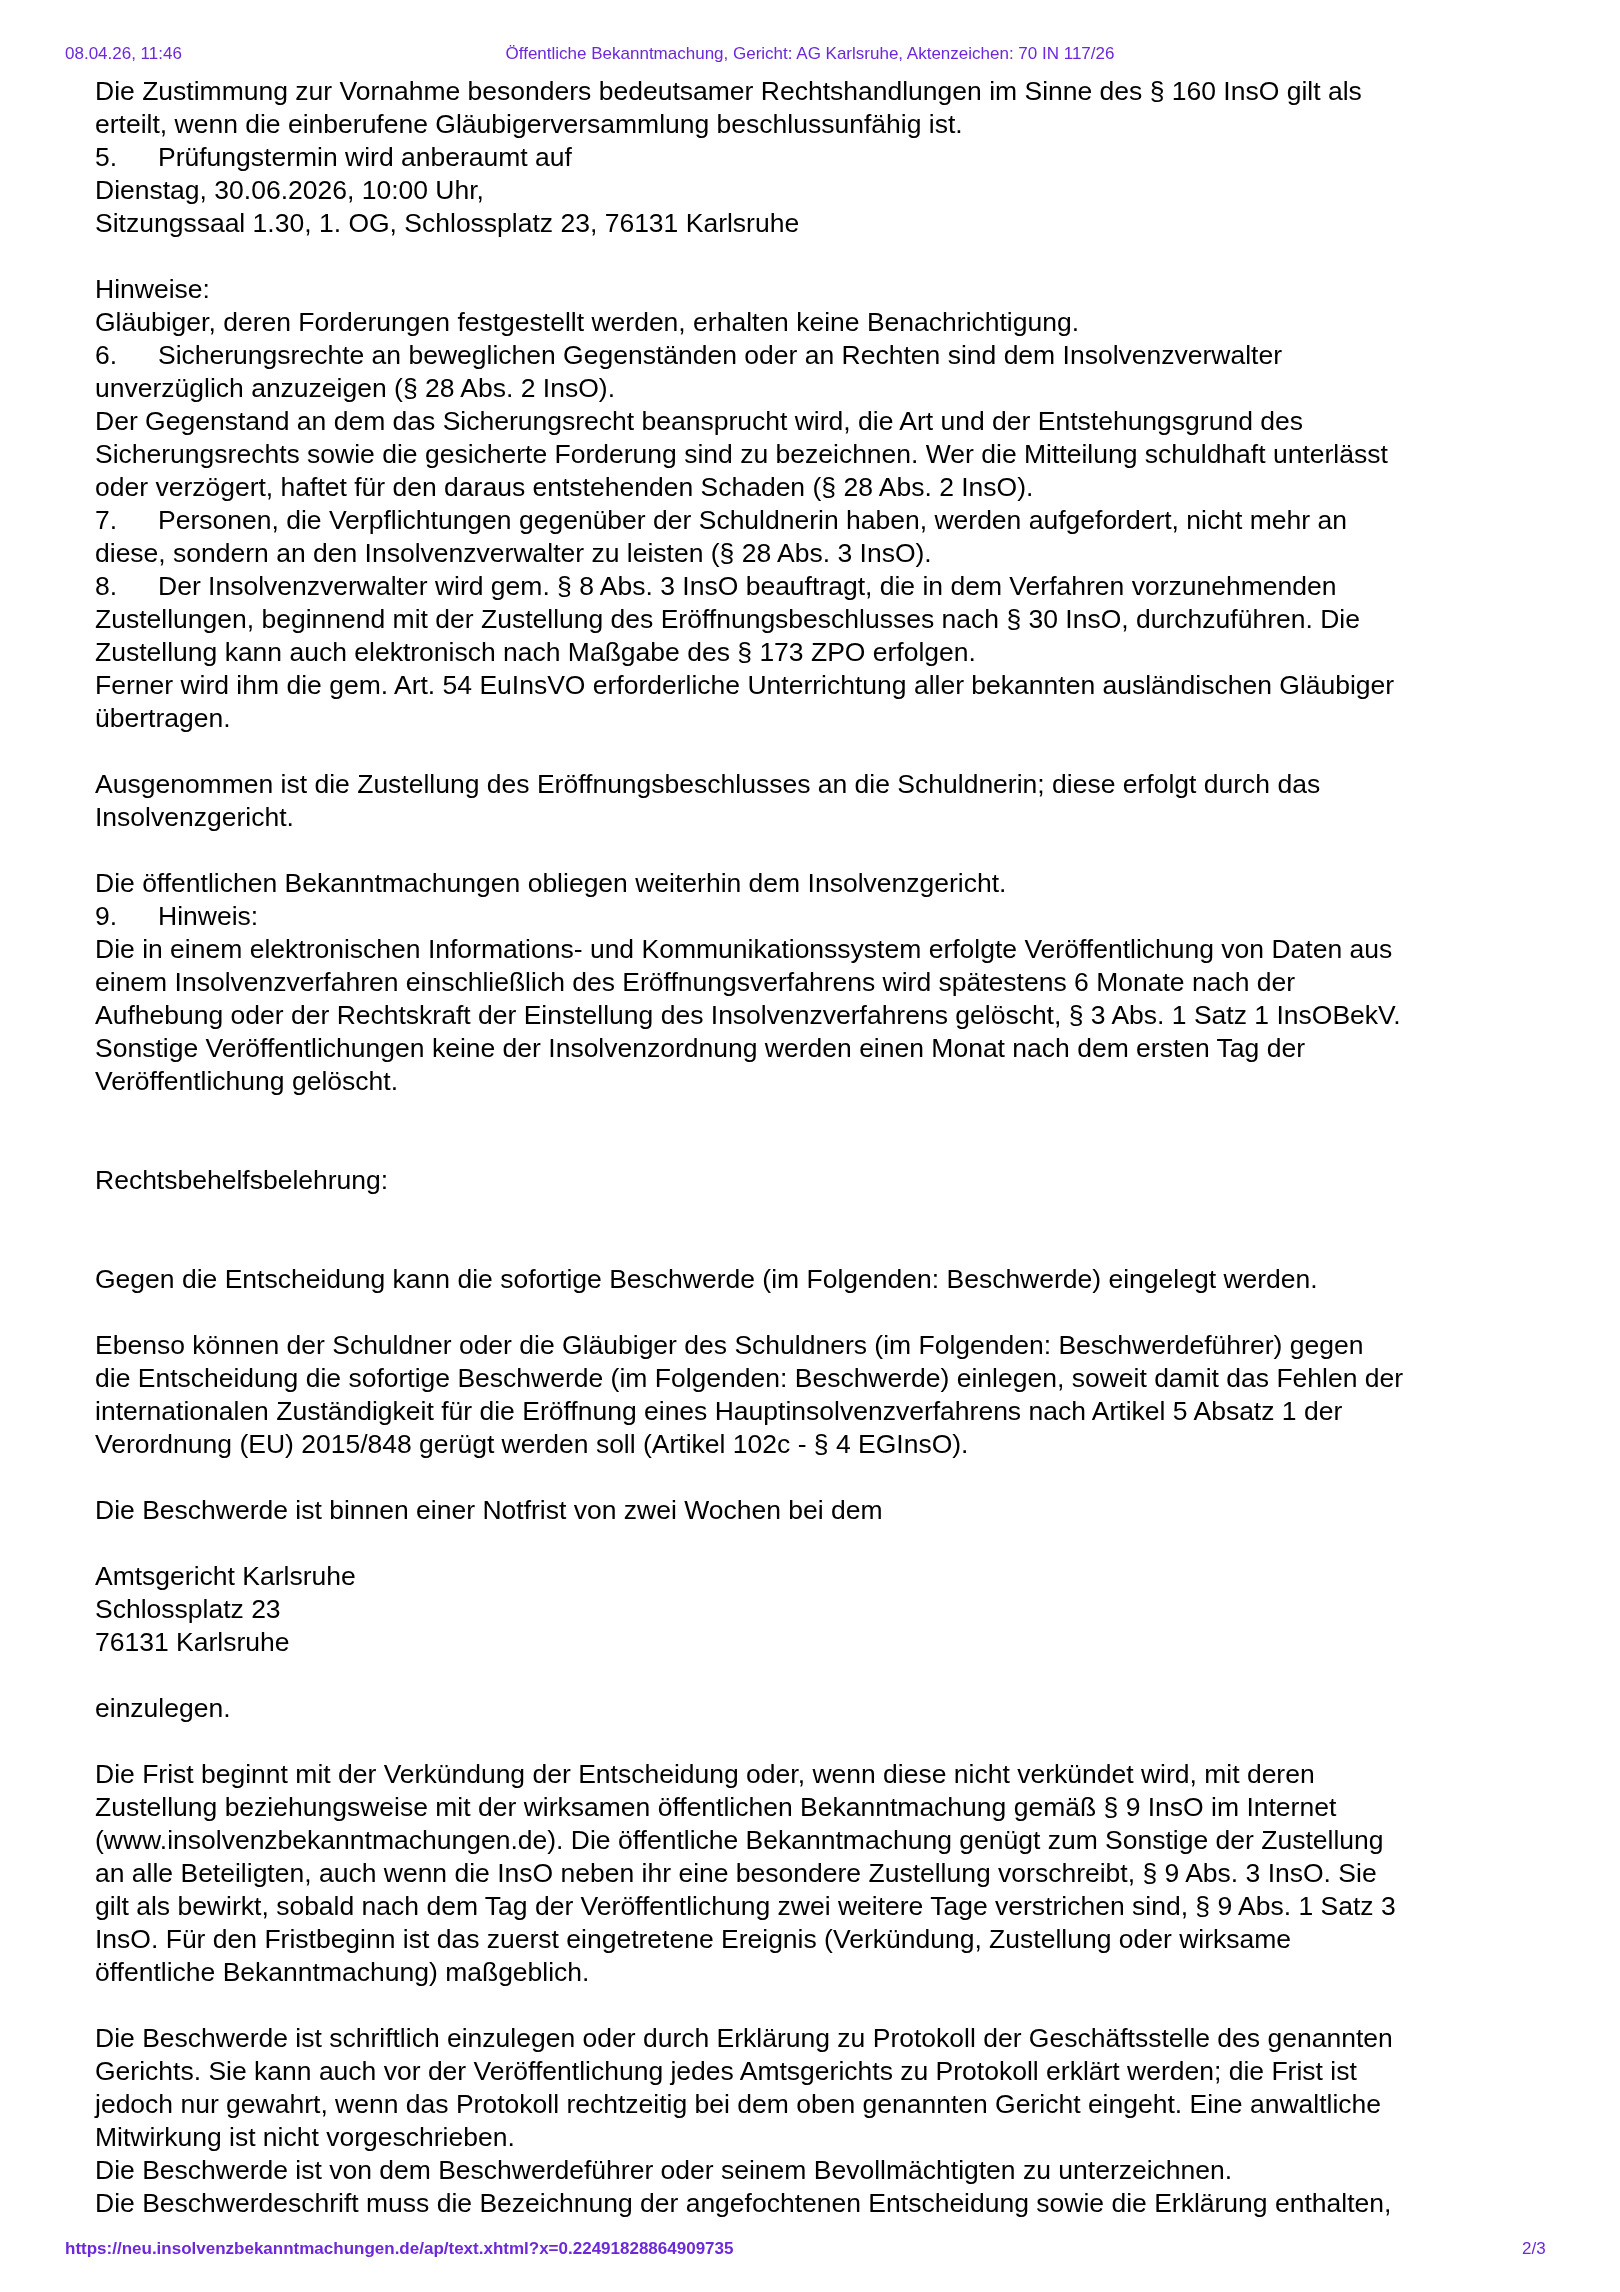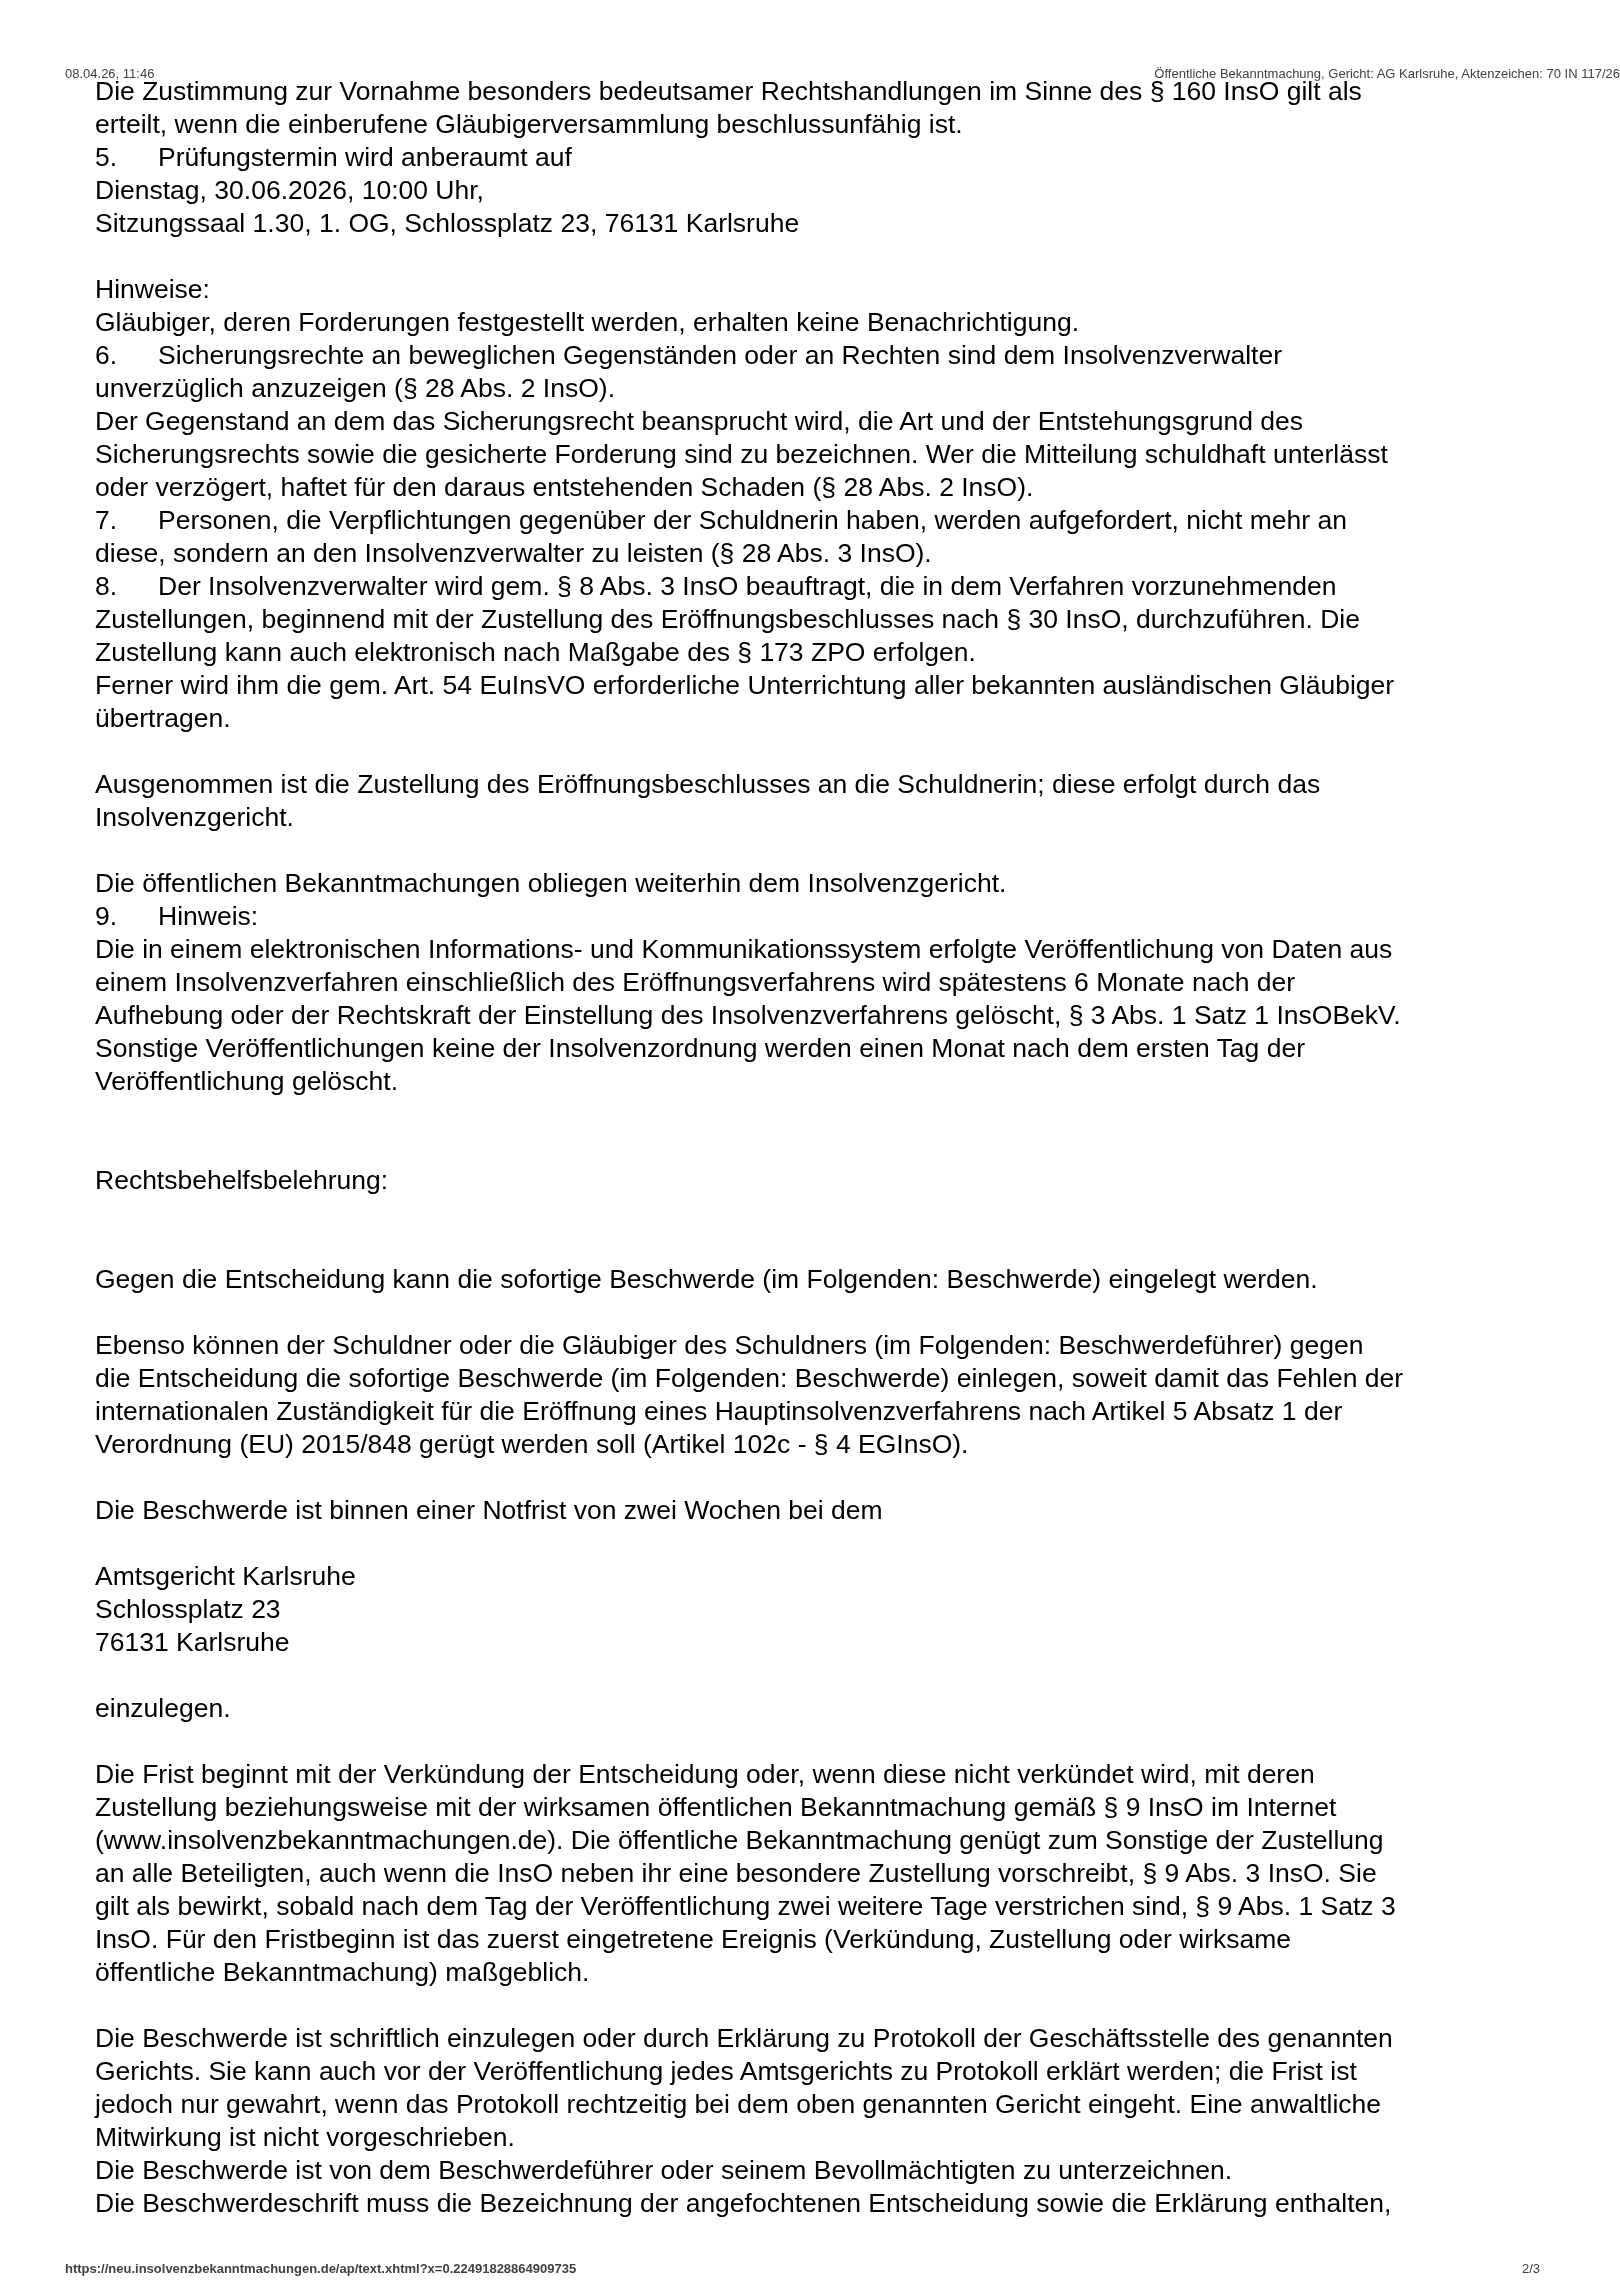--- a/index.html
+++ b/index.html
@@ -1,19 +1,19 @@
 <!DOCTYPE html>
 <html style="font-size:14.3px"><head>
 <meta charset="utf-8">
 <style>
   html, body { margin: 0; padding: 0; background: #ffffff; }
   body { width: 1620px; height: 2293px; position: relative; overflow: hidden; color: #000; }
-  .hdr, .ftr { position: absolute; font-family: "Liberation Sans", sans-serif; font-size: 13px; line-height: 23px; white-space: pre; color: #404040; margin-top: 20px; }
+  .hdr, .ftr { position: absolute; font-family: "Liberation Sans", sans-serif; font-size: 17px; line-height: 23px; white-space: pre; color: #6d28d9; }
   #hdr-date { left: 65px; top: 42px; }
-  #hdr-title { left: 0; width: 1620px; top: 42px; text-align: right; }
+  #hdr-title { left: 0; width: 1620px; top: 42px; text-align: center; }
   #ftr-url { left: 65px; top: 2237px; font-weight: bold; }
   #ftr-page { left: 1522px; top: 2237px; }
   #body { position: absolute; left: 95px; top: 75px; width: 1478px; font-family: "Liberation Sans", sans-serif; font-size: 26.5px; }
   .line { height: 33px; line-height: 33px; white-space: pre; }
   .num { display: inline-block; width: 63px; }
 </style>
 </head>
 <body>
 
 <div id="hdr-date" class="hdr">08.04.26, 11:46</div>

